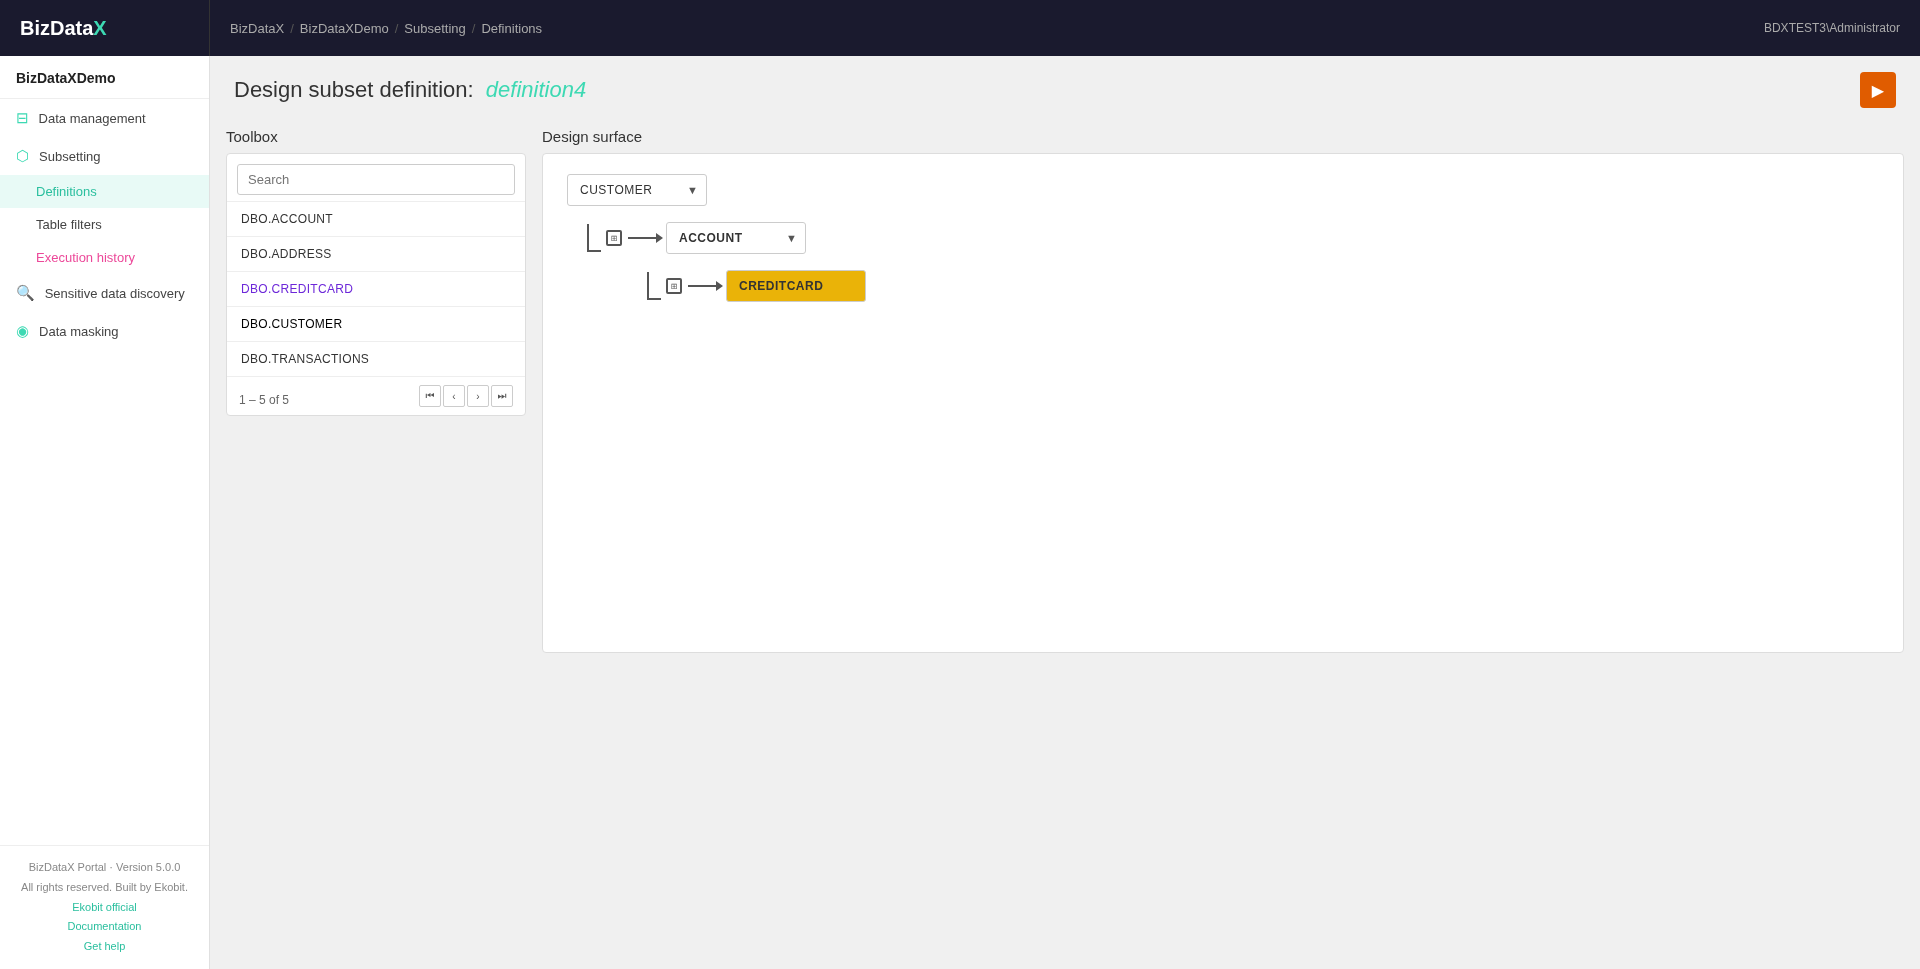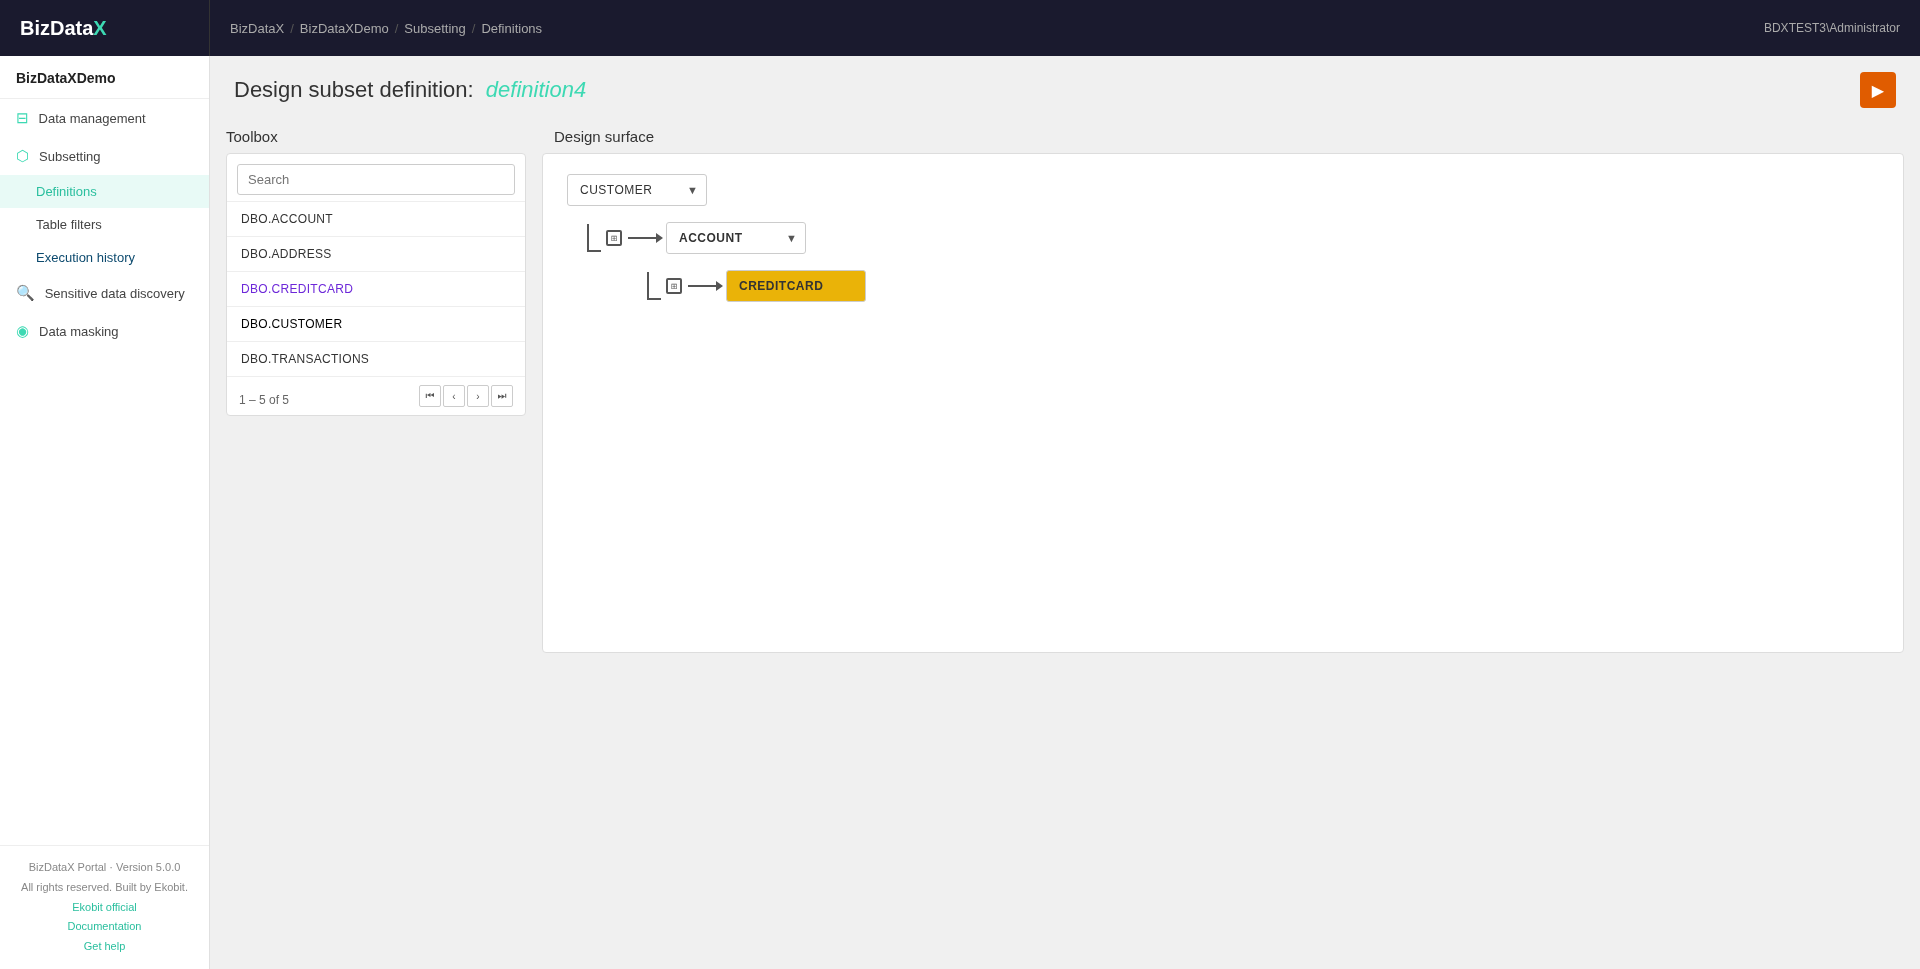--- a/index.html
+++ b/index.html
@@ -44,21 +44,21 @@
     </div>
 
     <div style="display:flex; align-items:center; padding:9px 16px 9px 36px; cursor:pointer; color:#2abf9e; font-size:13px; background:#e8faf6;">
       <span>Definitions</span>
     </div>
 
     <div style="display:flex; align-items:center; padding:9px 16px 9px 36px; cursor:pointer; color:#444; font-size:13px;">
       <span>Table filters</span>
     </div>
 
-    <div style="display:flex; align-items:center; padding:9px 16px 9px 36px; cursor:pointer; color:#0c4a6e; font-size:13px;">
+    <div style="display:flex; align-items:center; padding:9px 16px 9px 36px; cursor:pointer; color:#ec4899; font-size:13px;">
       <span>Execution history</span>
     </div>
 
     <div style="display:flex; align-items:center; gap:10px; padding:10px 16px; cursor:pointer; color:#444; font-size:13px;">
       <span style="color:#3dd9b3; font-size:15px;">🔍</span>
       <span>Sensitive data discovery</span>
     </div>
 
     <div style="display:flex; align-items:center; gap:10px; padding:10px 16px; cursor:pointer; color:#444; font-size:13px;">
       <span style="color:#3dd9b3; font-size:15px;">◉</span>
@@ -105,21 +105,21 @@
               <button style="background:none; border:1px solid #ccc; width:22px; height:22px; cursor:pointer; font-size:10px; color:#555; border-radius:2px; display:flex; align-items:center; justify-content:center;">⏮</button>
               <button style="background:none; border:1px solid #ccc; width:22px; height:22px; cursor:pointer; font-size:10px; color:#555; border-radius:2px; display:flex; align-items:center; justify-content:center;">‹</button>
               <button style="background:none; border:1px solid #ccc; width:22px; height:22px; cursor:pointer; font-size:10px; color:#555; border-radius:2px; display:flex; align-items:center; justify-content:center;">›</button>
               <button style="background:none; border:1px solid #ccc; width:22px; height:22px; cursor:pointer; font-size:10px; color:#555; border-radius:2px; display:flex; align-items:center; justify-content:center;">⏭</button>
             </div>
           </div>
         </div>
       </div>
 
       <div style="flex:1; display:flex; flex-direction:column; margin-left:16px;">
-        <div style="font-size:15px; color:#333; font-weight:400; padding:10px 0 8px;margin-left:12px;">Design surface</div>
+        <div style="font-size:15px; color:#333; font-weight:400; padding:10px 0 8px;">Design surface</div>
         <div style="background:#fff; border:1px solid #ddd; border-radius:4px; flex:1; overflow:auto; min-height:500px;">
           <div style="padding:20px 24px;">
 
             <div style="display:flex; align-items:center; margin-bottom:16px;">
               <div style="display:inline-flex; align-items:center; border:1px solid #ccc; border-radius:3px; background:#fff; min-width:140px;">
                 <span style="padding:8px 12px; font-size:12px; font-weight:400; color:#333; letter-spacing:0.5px; flex:1;">CUSTOMER</span>
                 <span style="padding:8px 8px; color:#555; cursor:pointer; font-size:11px;">▼</span>
               </div>
             </div>
 

